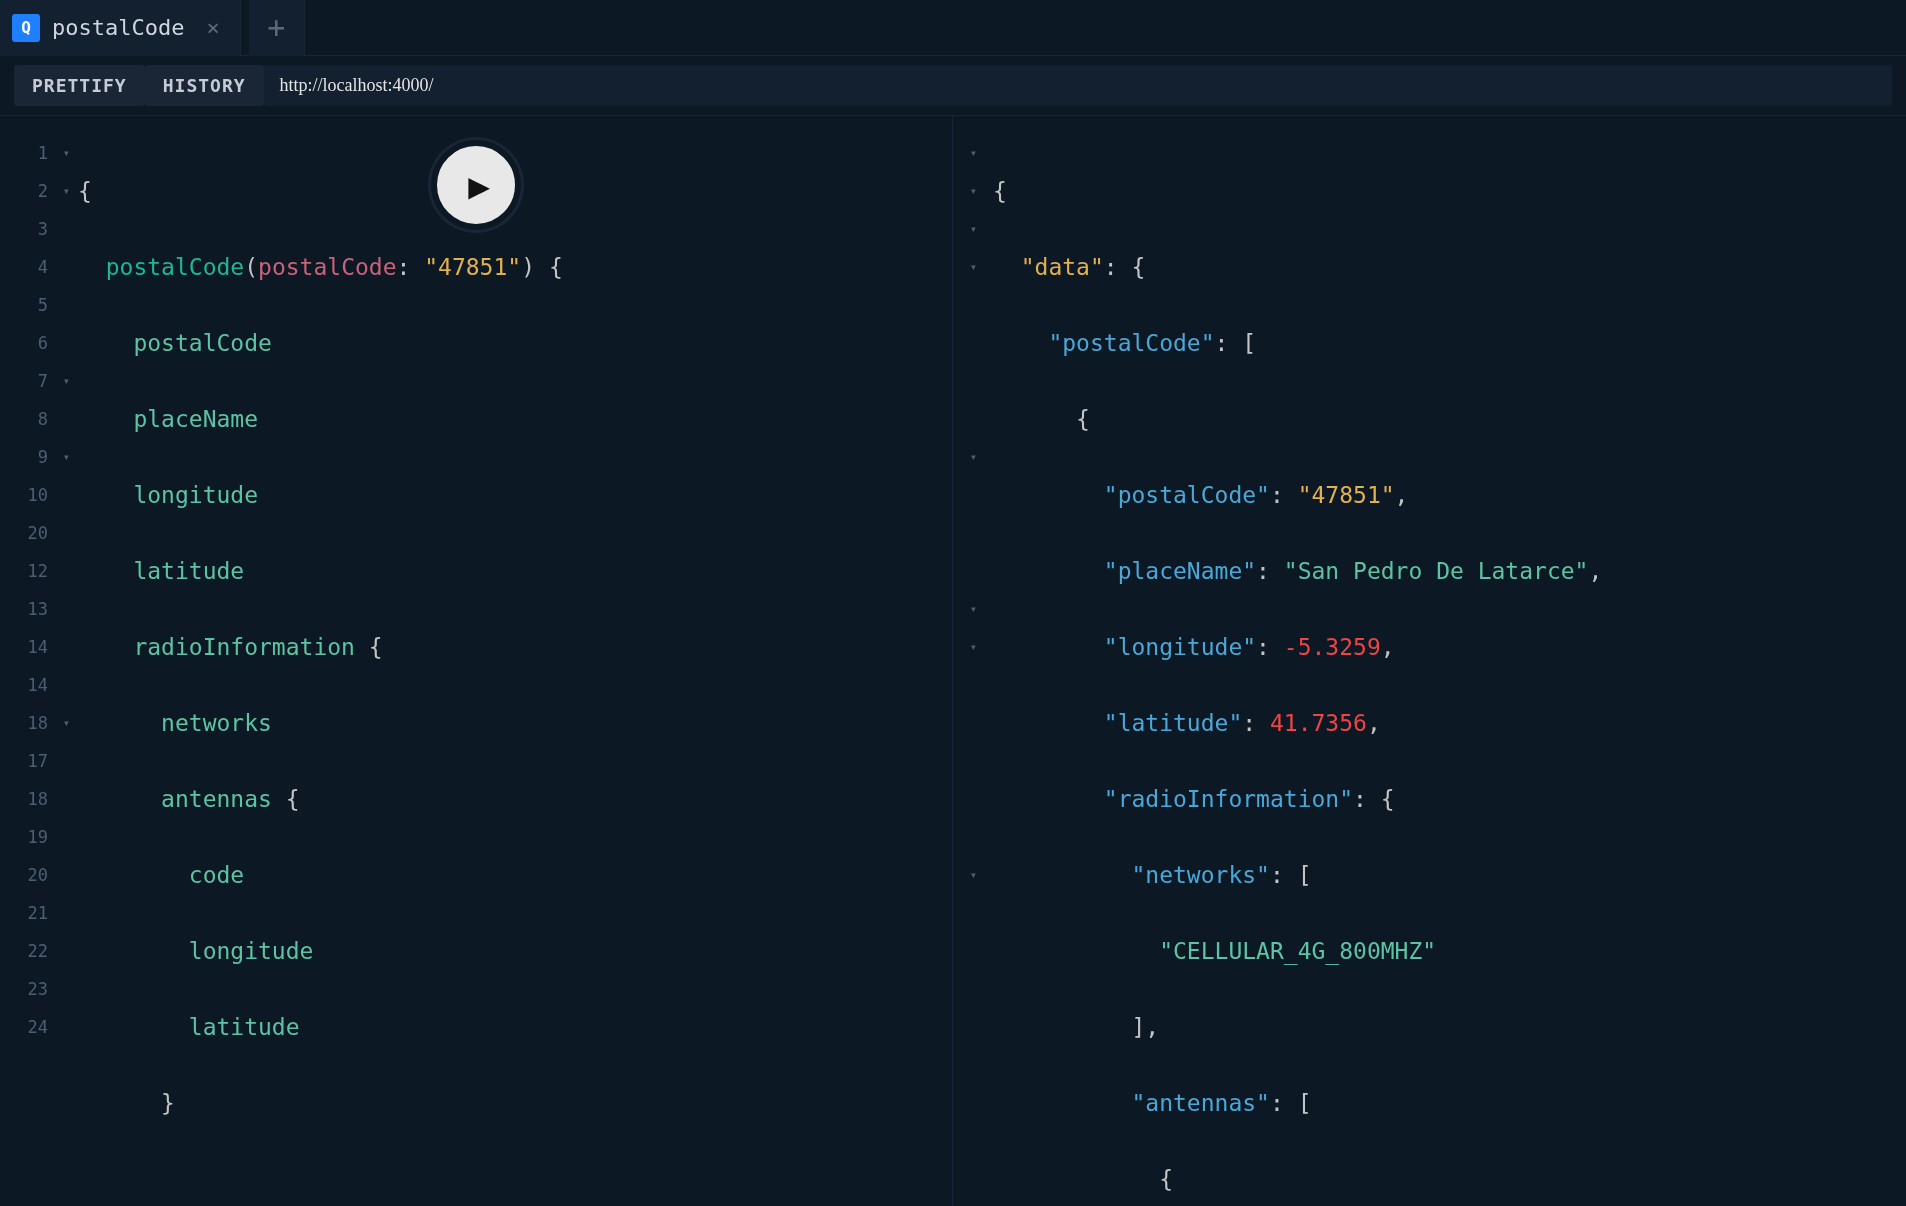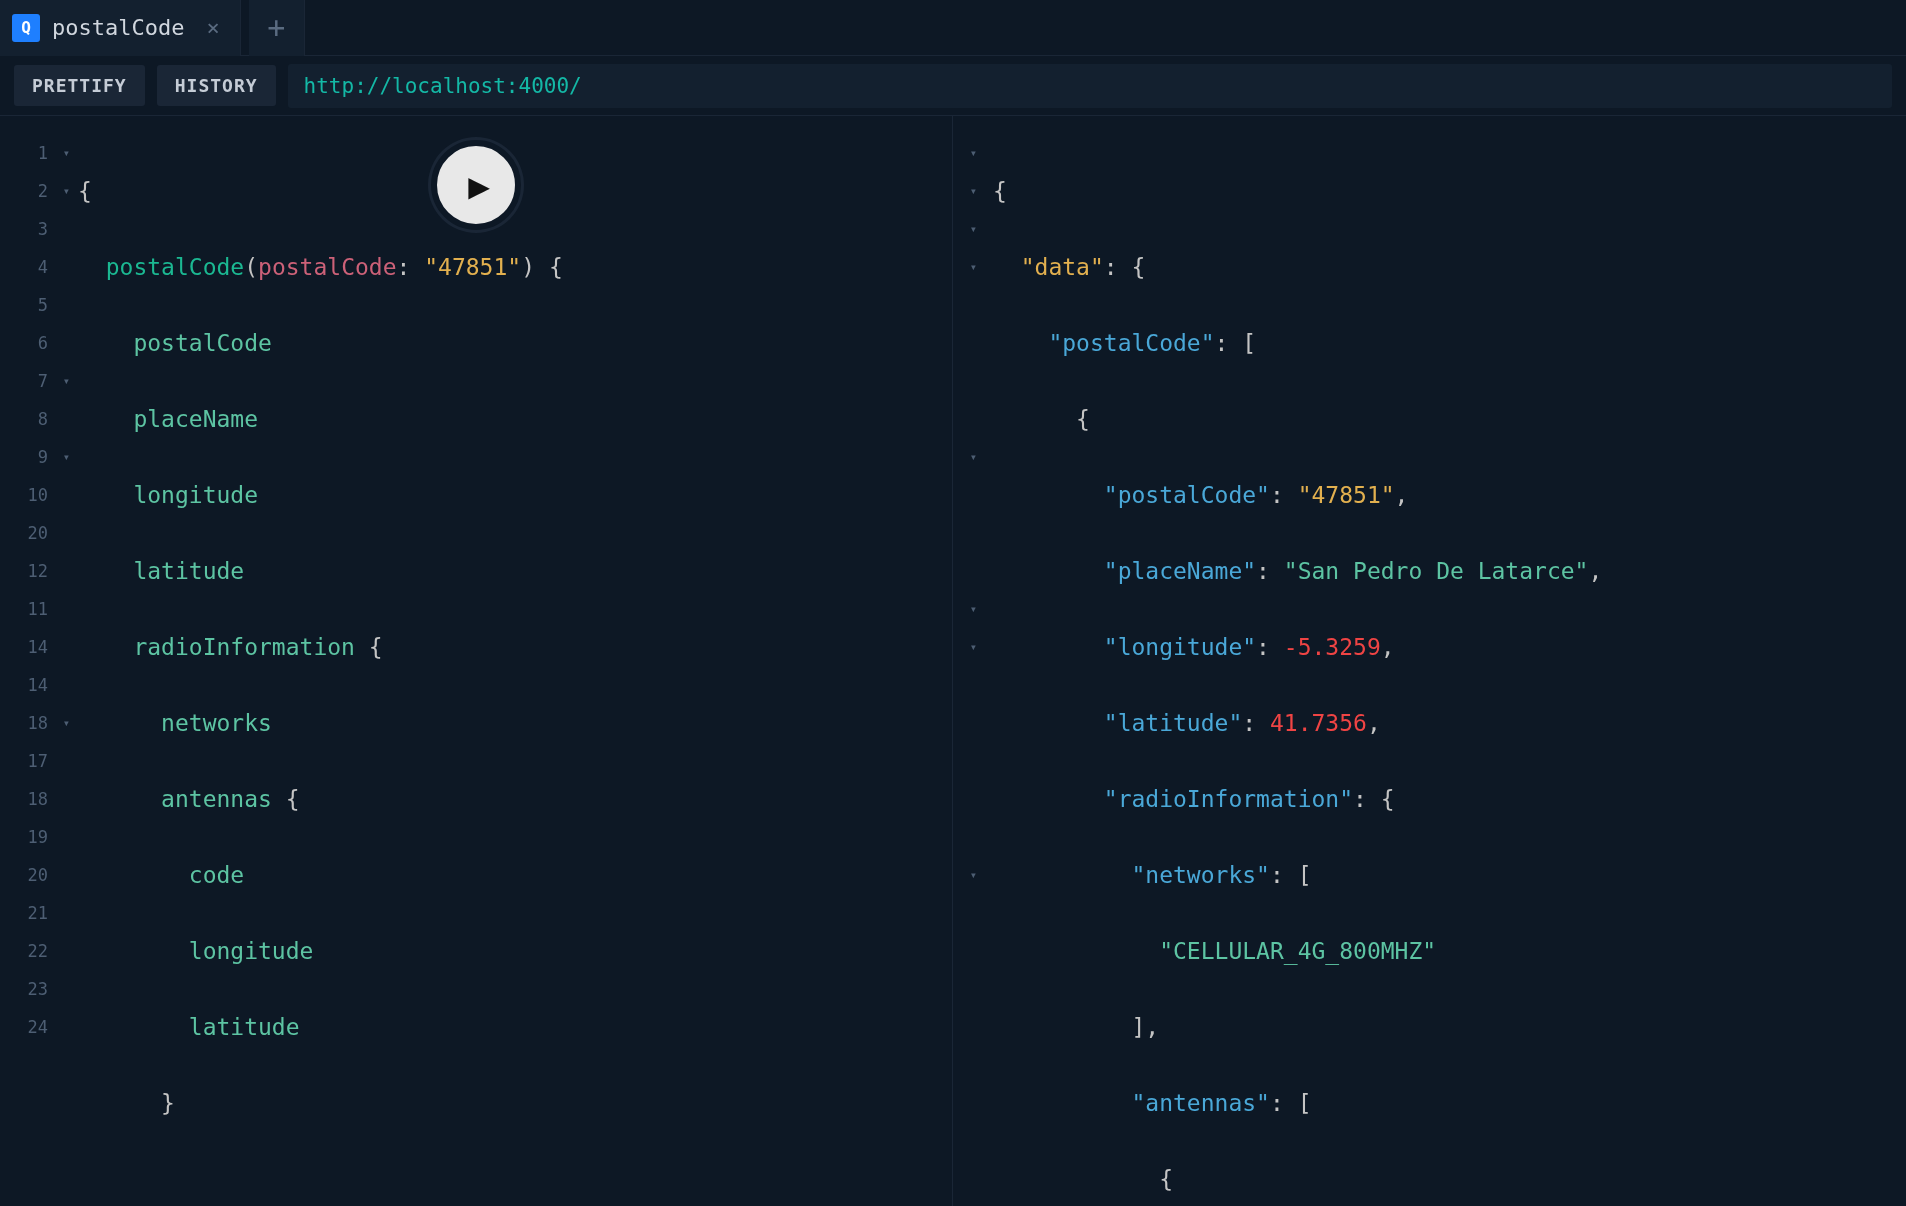--- a/index.html
+++ b/index.html
@@ -31,32 +31,32 @@
   color:#fff;font-weight:bold;font-size:16px;border-radius:3px;
 }
 .tab .label{ font-size:22px;color:#d1d7df; }
 .tab .close{ font-size:22px;color:#5a6b80;margin-left:10px; }
 .newtab {
   width:56px;height:56px;display:flex;align-items:center;justify-content:center;
   background:#13202f;margin-left:8px;border-right:1px solid #1a2636;
 }
 .newtab span{ font-size:30px;color:#5a6b80; }
 .toolbar {
-  display:flex; align-items:center; gap:12px;
+  display:flex; align-items:center; 
   height:60px; padding:0 14px;
   border-bottom:1px solid #1a2636;
 }
 .btn {
   padding:10px 18px; background:#1a2636;
   color:#c5ccd6; font-size:18px; letter-spacing:1px;
   font-weight:600; border-radius:3px;
 }
 .url {
   flex:1; background:#13202f; padding:10px 16px;
-  color:#14b8a6; font-size:21px; border-radius:3px;
+  color:#e5e5e5; font-size:18px; border-radius:3px;font-family:Liberation Serif, serif;
 }
 .main { display:flex; height:calc(100% - 116px); }
 .editor, .result {
   width:50%; height:100%; position:relative; overflow:hidden;
 }
 .editor { border-right:1px solid #1a2636; }
 .gutter {
   position:absolute; left:0; top:18px;
   width:54px; text-align:right;
   color:#4d5e73; font-size:17px; line-height:38px;
@@ -126,21 +126,21 @@
         <div class="ln">3</div>
         <div class="ln">4</div>
       <div class="ln">5</div>
         <div class="ln">6</div>
         <div class="ln fold">7</div>
         <div class="ln">8</div>
       <div class="ln fold">9</div>
         <div class="ln">10</div>
         <div class="ln">20</div>
         <div class="ln">12</div>
-      <div class="ln">11</div>
+      <div class="ln">13</div>
         <div class="ln">14</div>
         <div class="ln">14</div>
         <div class="ln fold">18</div>
       <div class="ln">17</div>
         <div class="ln">18</div>
         <div class="ln">19</div>
         <div class="ln">20</div>
       <div class="ln">21</div>
         <div class="ln">22</div>
         <div class="ln">23</div>

